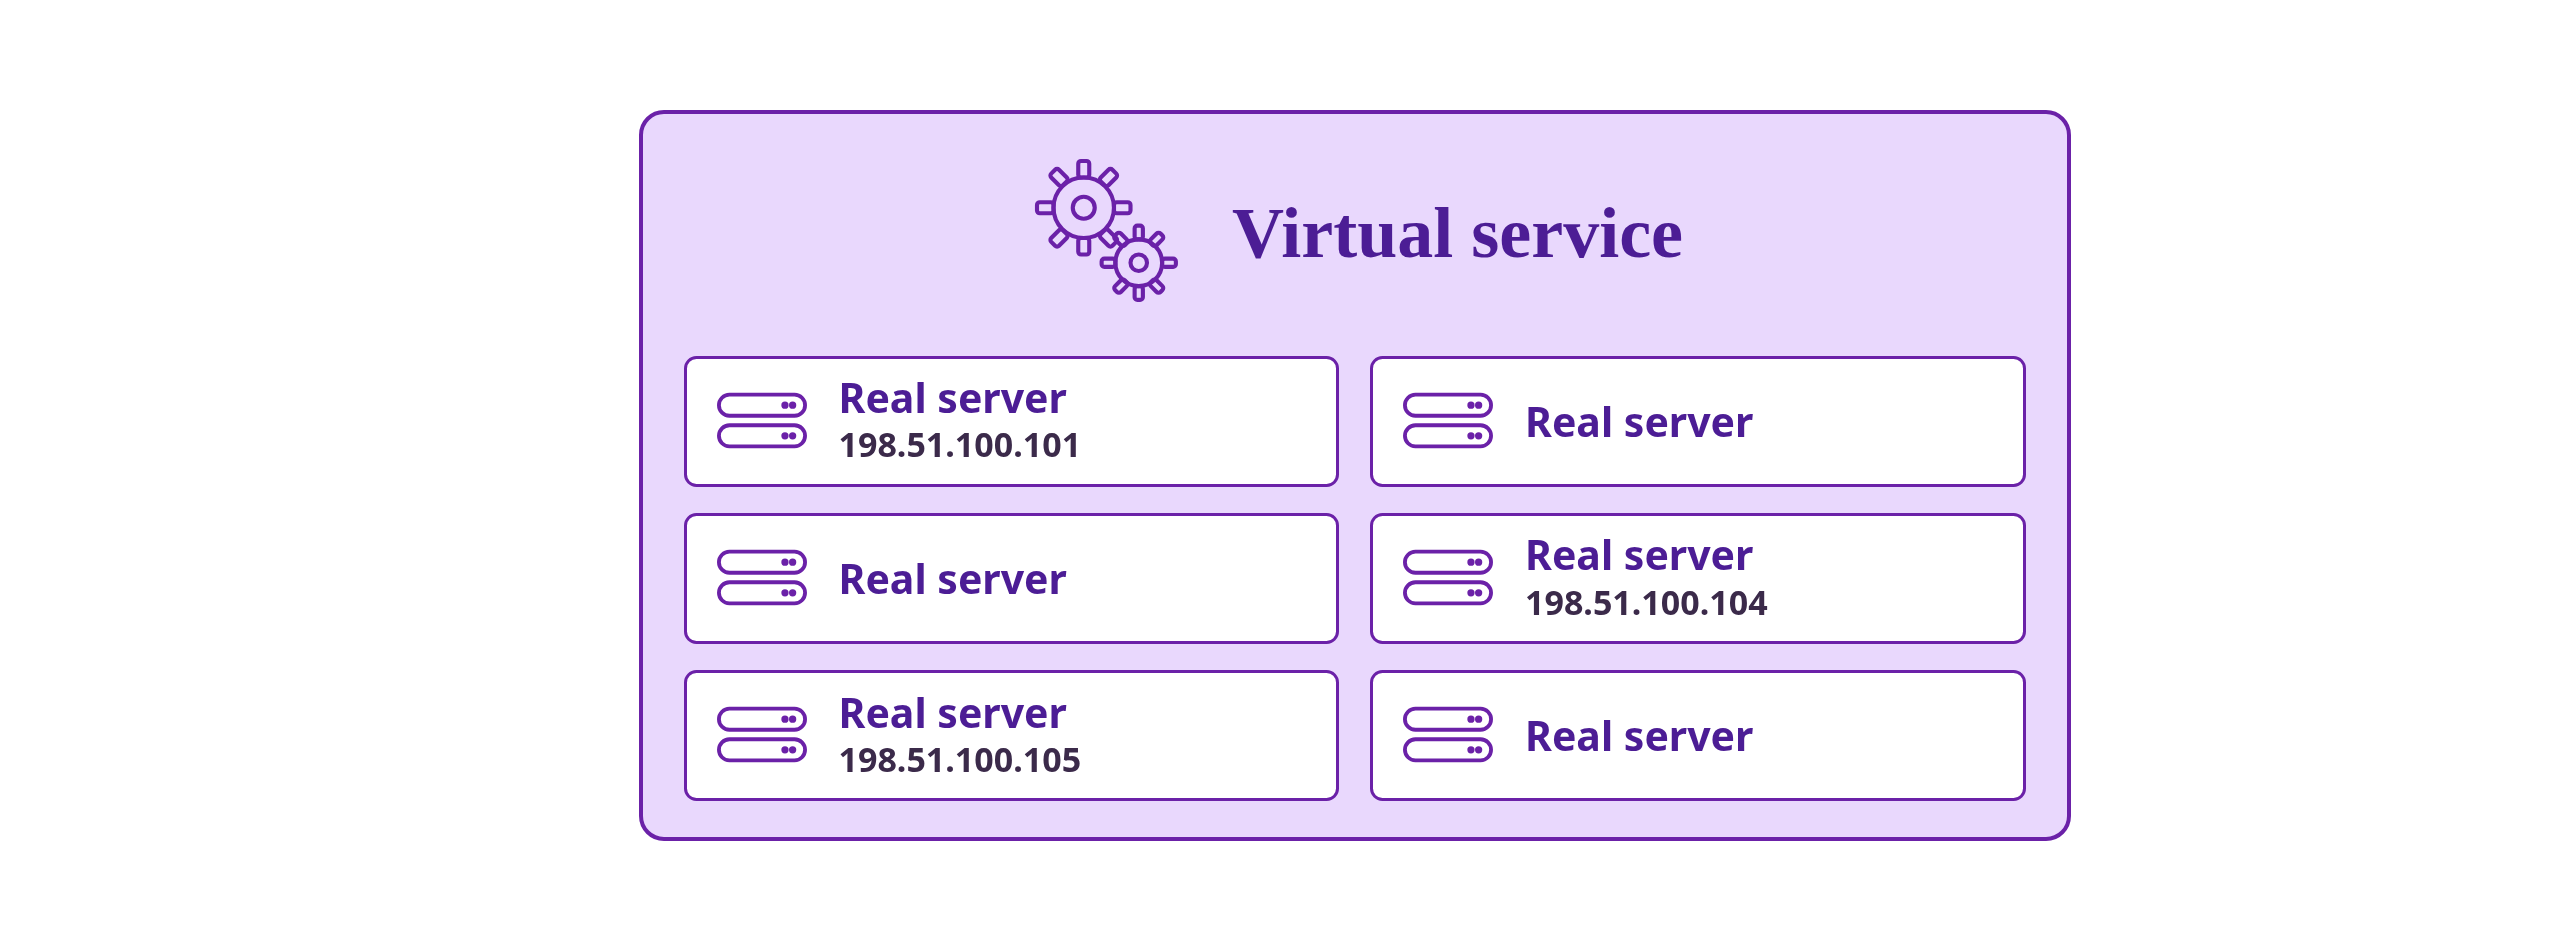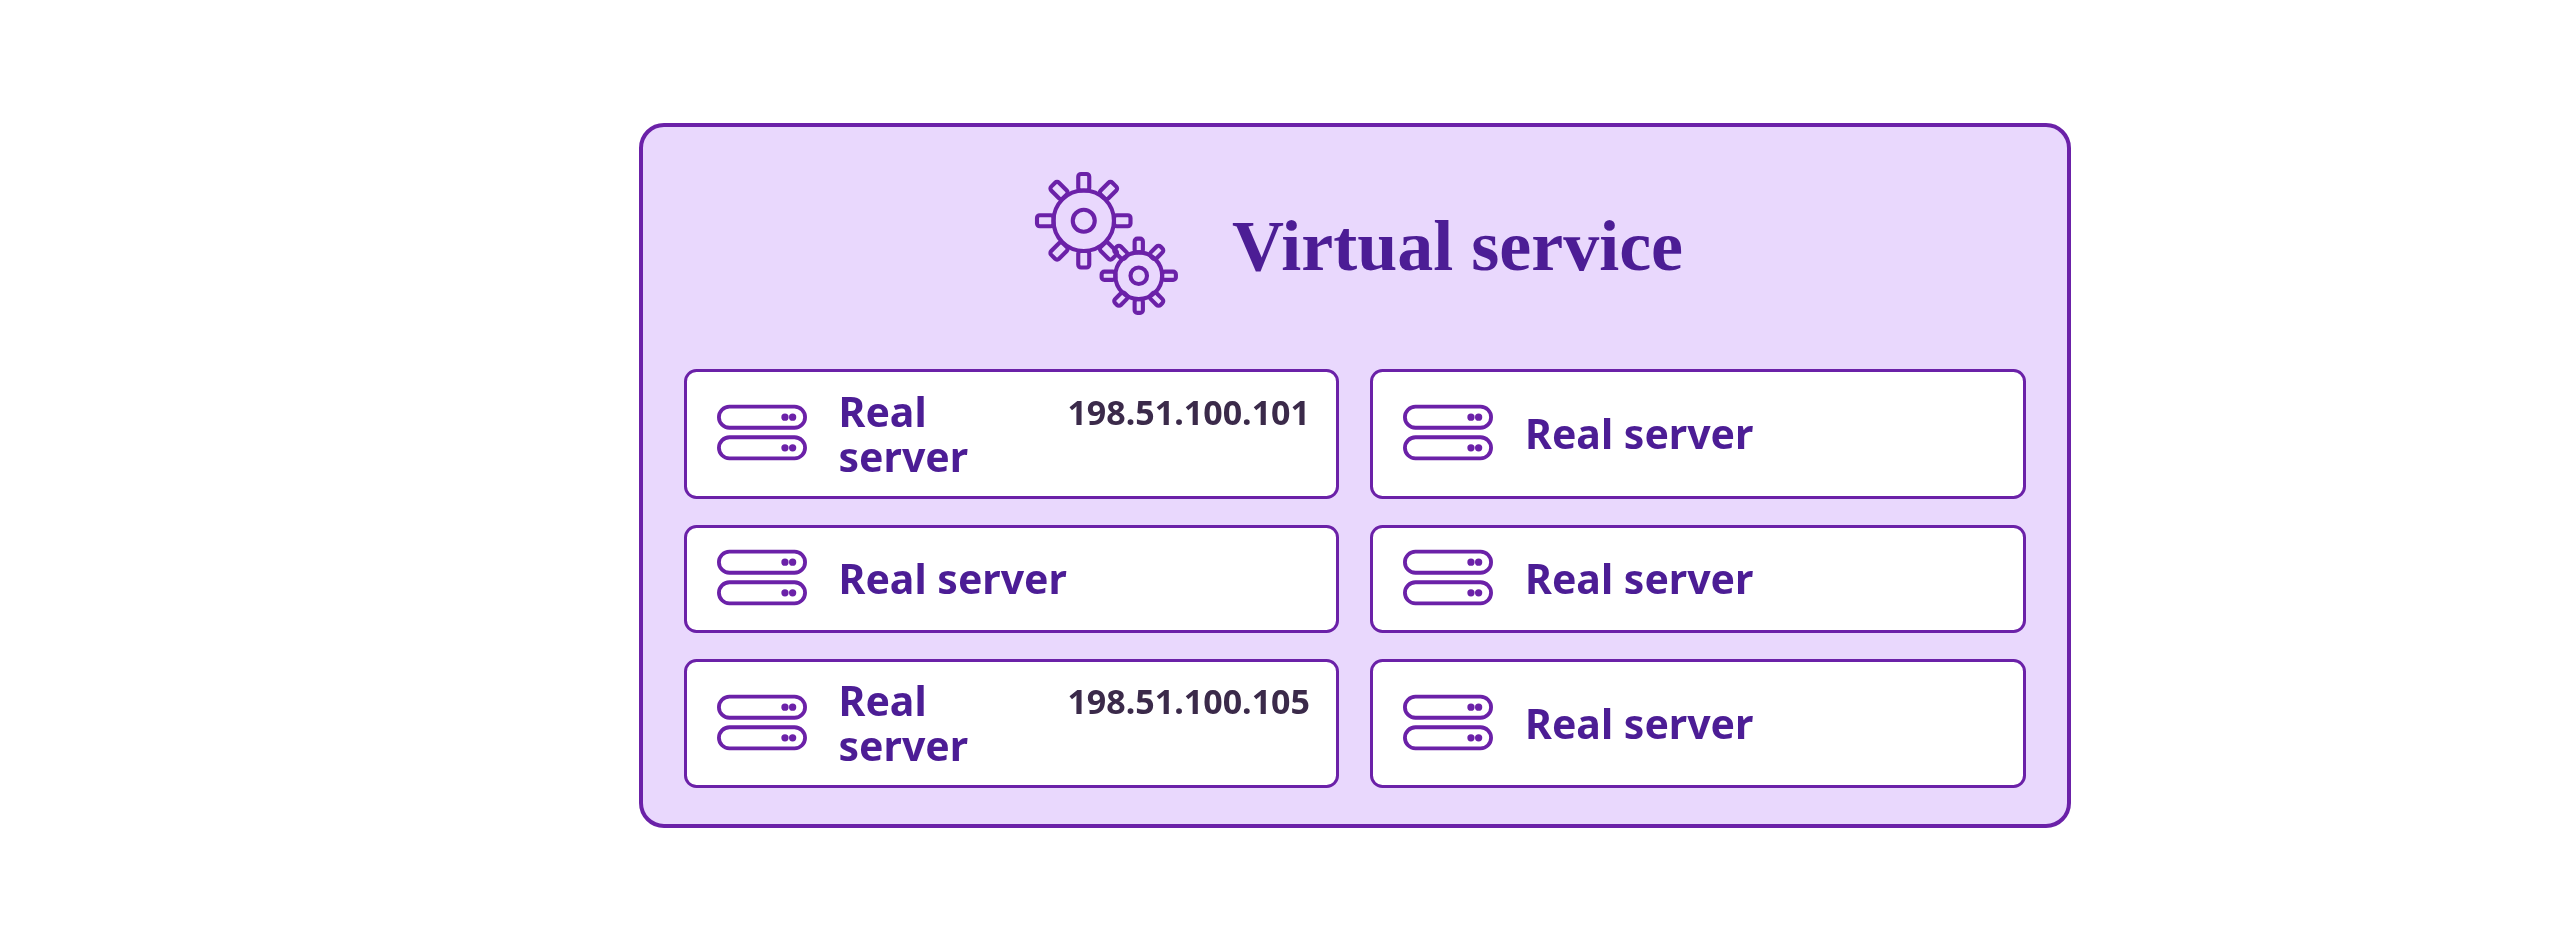--- a/index.html
+++ b/index.html
@@ -58,21 +58,21 @@
     background:var(--white);
     border:3.6px solid var(--purple);
     border-radius:12.4px;
     display:flex;
     align-items:center;
     gap:28px;
     padding:16.5px 26px;
     box-sizing:border-box;
   }
   .server-icon{color:var(--purple); flex-shrink:0;}
-  .card-text{display:flex; flex-direction:row; gap:1px;}
+  .card-text{display:flex; flex-direction:column; gap:1px;}
   .card-title{
     font-family:"Segoe UI","Noto Sans",Arial,sans-serif;
     font-weight:700;
     font-size:41px;
     color:var(--purple-bold);
     line-height:1.1;
   }
   .card-ip{
     font-size:34px;
     font-weight:700;
@@ -180,20 +180,21 @@
             <rect x="5" y="8" width="90" height="22" rx="11"></rect>
             <rect x="5" y="40" width="90" height="22" rx="11"></rect>
             <circle cx="74" cy="19" r="1.8" fill="currentColor"></circle>
             <circle cx="82" cy="19" r="1.8" fill="currentColor"></circle>
             <circle cx="74" cy="51" r="1.8" fill="currentColor"></circle>
             <circle cx="82" cy="51" r="1.8" fill="currentColor"></circle>
           </svg>
         </span>
         <div class="card-text">
           <div class="card-title">Real server</div>
+          <div class="card-ip">198.51.100.104</div>
         </div>
       </div>
 
       <div class="card">
         <span class="server-icon">
           <svg width="98" height="67" viewBox="0 0 100 70" fill="none" stroke="currentColor" stroke-width="4" stroke-linecap="round">
             <rect x="5" y="8" width="90" height="22" rx="11"></rect>
             <rect x="5" y="40" width="90" height="22" rx="11"></rect>
             <circle cx="74" cy="19" r="1.8" fill="currentColor"></circle>
             <circle cx="82" cy="19" r="1.8" fill="currentColor"></circle>

